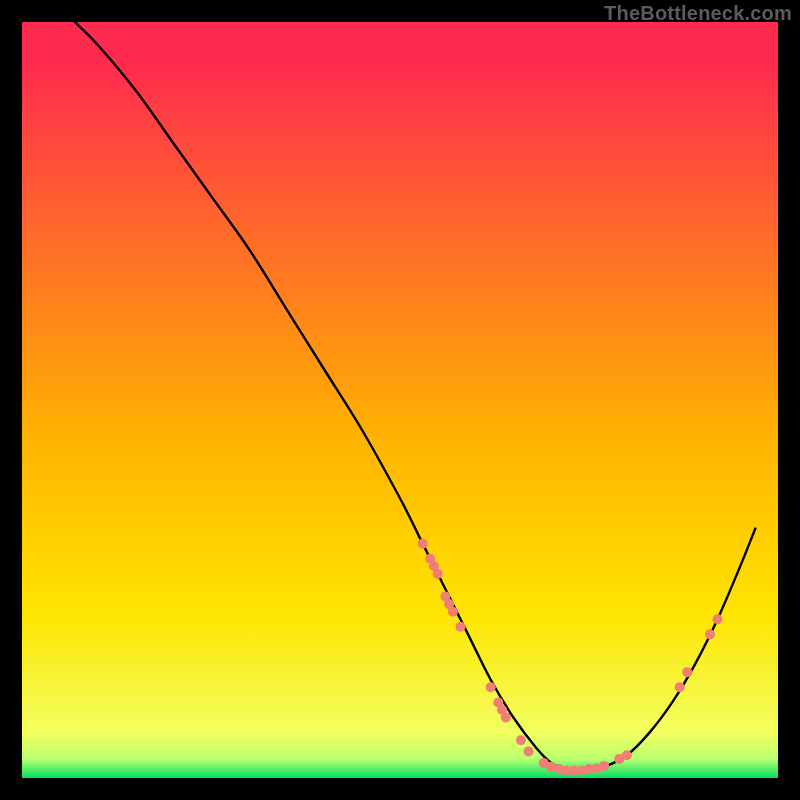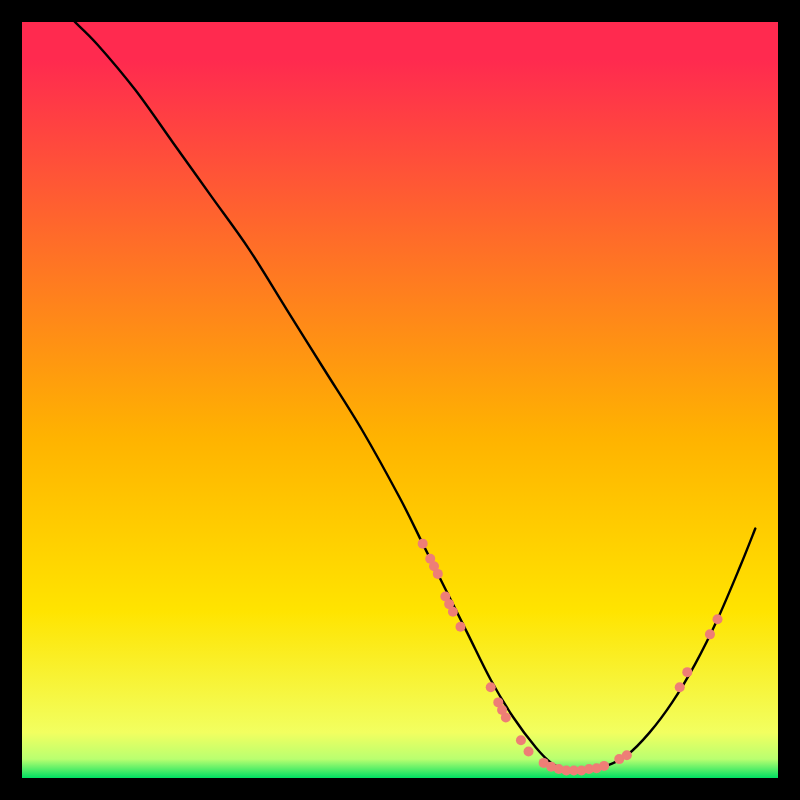--- a/index.html
+++ b/index.html
@@ -35,20 +35,21 @@
     height: 756px;
   }
   svg {
     display: block;
   }
 </style>
 </head>
 <body>
 
 <div class="outer">
+  <div class="watermark">TheBottleneck.com</div>
   <div class="plot-wrap">
     <svg id="plot-svg" viewBox="0 0 756 756" width="756" height="756">
       <defs>
         <linearGradient id="bg-grad" x1="0" y1="0" x2="0" y2="1">
           <stop id="g0" offset="0%" stop-color="#ff2a4f"></stop>
           <stop id="g05" offset="5%" stop-color="#ff2a4f"></stop>
           <stop id="g25" offset="28%" stop-color="#ff6a2a"></stop>
           <stop id="g50" offset="55%" stop-color="#ffb300"></stop>
           <stop id="g70" offset="78%" stop-color="#ffe400"></stop>
           <stop id="g90" offset="94%" stop-color="#f2ff60"></stop>

